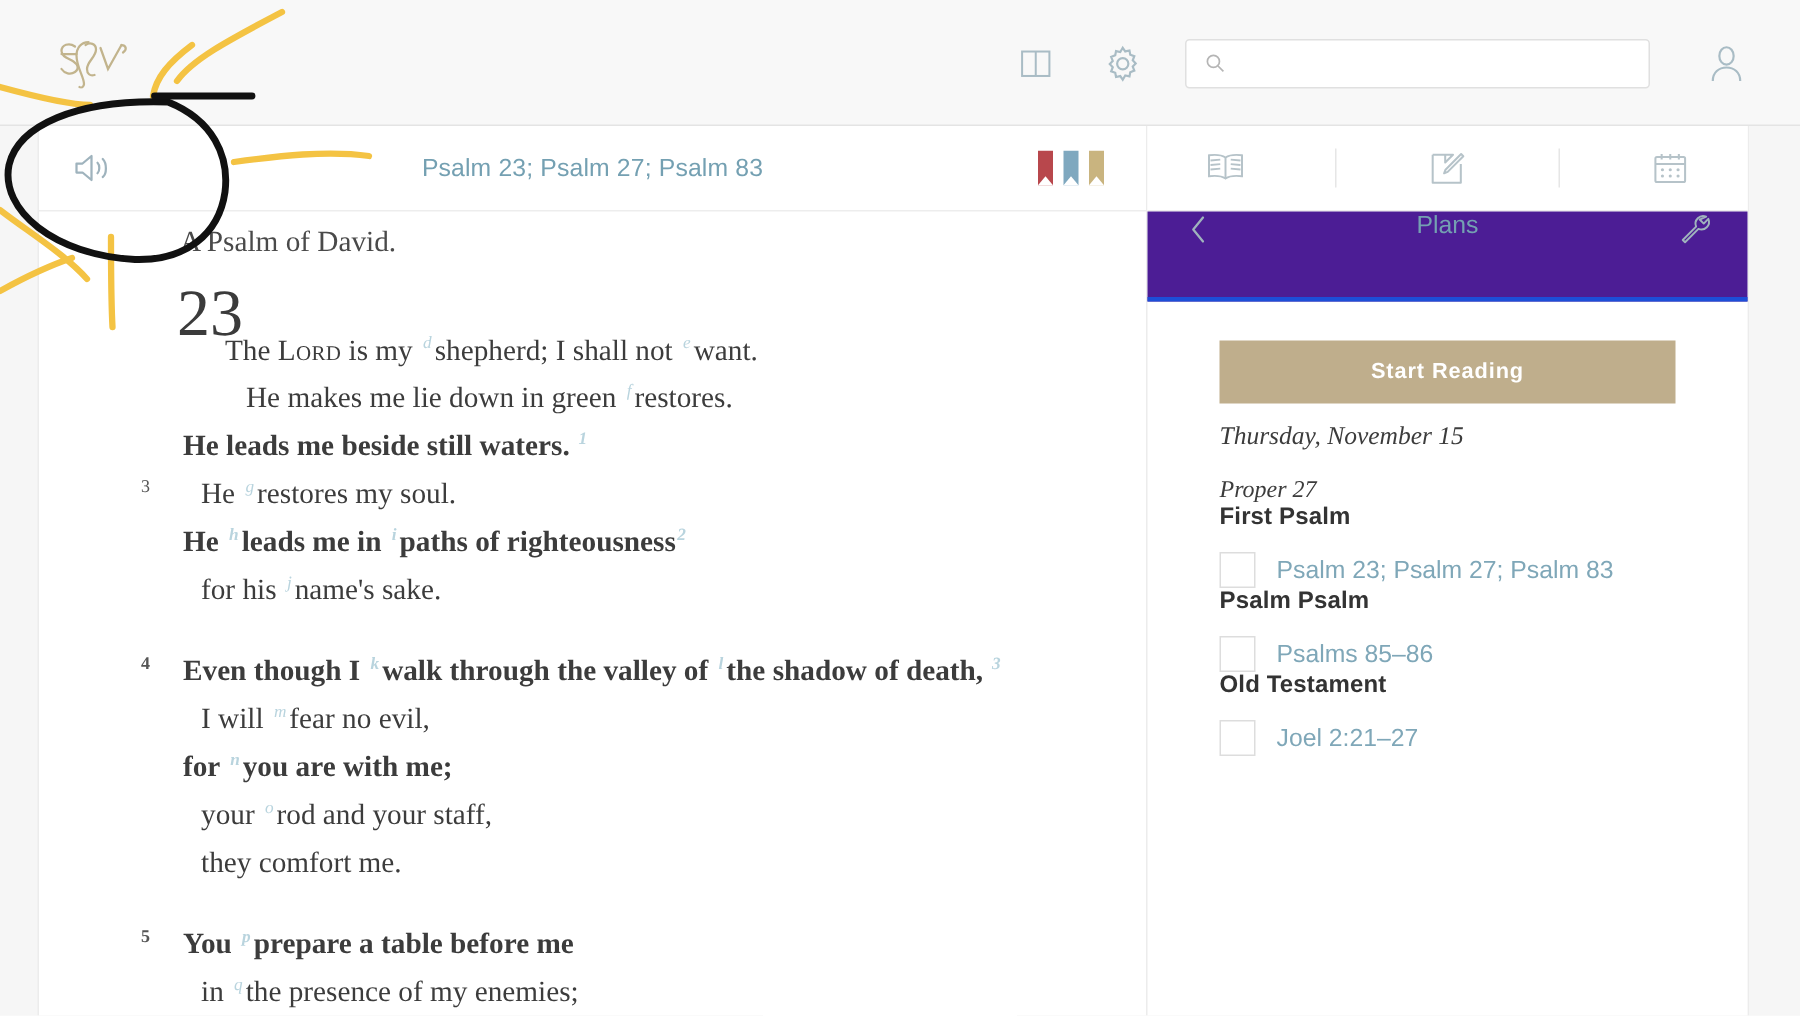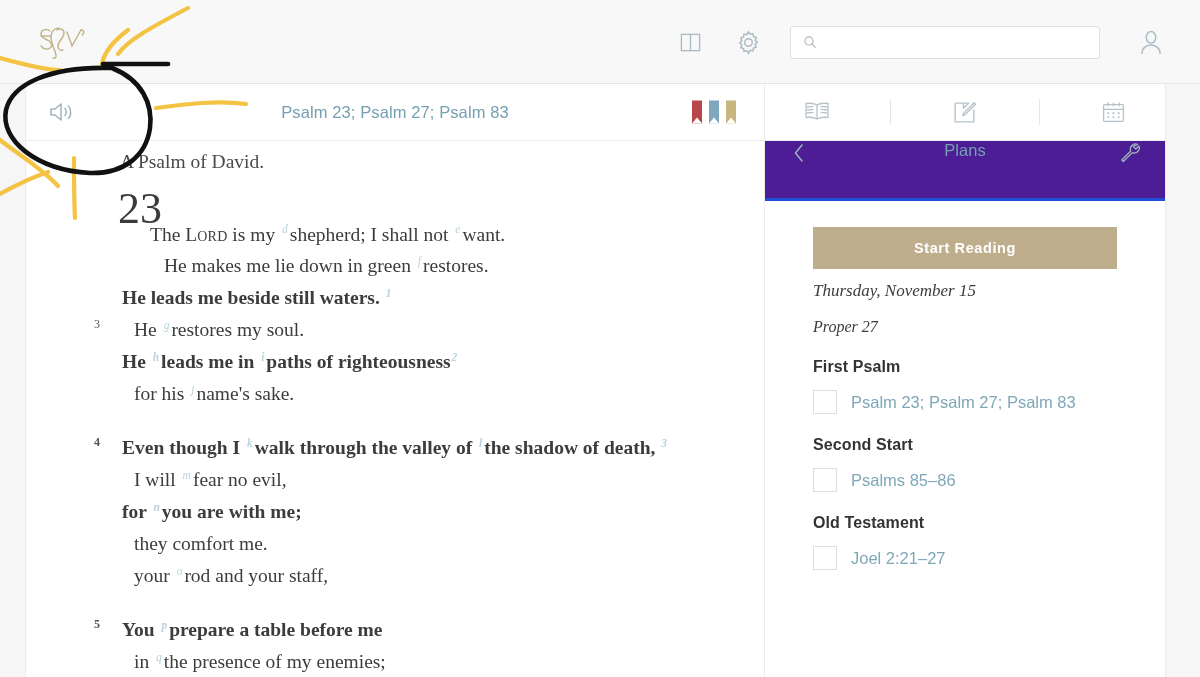--- a/index.html
+++ b/index.html
@@ -217,21 +217,20 @@
     margin-top: 12px;
     font-family: "Liberation Serif", serif;
     font-style: italic; font-size: 17px; color: #3c3c3c;
   }
   .plan-proper {
     margin-top: 17px;
     font-family: "Liberation Serif", serif;
     font-style: italic; font-size: 16px; color: #3c3c3c;
   }
   .sec-head {
-    margin-top: 22px;
     font-size: 16px; font-weight: bold; color: #333;
     letter-spacing: .1px;
   }
   .reading-row {
     margin-top: 14px;
     display: flex; align-items: center; gap: 14px;
     cursor: pointer;
   }
   .cbx {
     width: 24px; height: 24px;
@@ -340,22 +339,22 @@
               <div class="line ind0"><span>The </span><span class="smallcaps">Lord</span><span> is my </span><span class="xref">d</span><span>shepherd; I shall not </span><span class="xref">e</span><span>want.</span></div>
               <div class="line ind2"><span>He makes me lie down in green </span><span class="xref">f</span><span>restores.</span></div>
               <div class="line ind1"><span>He leads me beside still waters. </span><span class="fnote">1</span></div>
               <div class="line ind3"><span class="vnum deep">3</span><span>He </span><span class="xref">g</span><span>restores my soul.</span></div>
               <div class="line ind1"><span>He </span><span class="xref">h</span><span>leads me in </span><span class="xref">i</span><span>paths of righteousness</span><span class="fnote">2</span></div>
               <div class="line ind3"><span>for his </span><span class="xref">j</span><span>name's sake.</span></div>
               <div class="stanza-gap"></div>
               <div class="line ind1"><span class="vnum">4</span><span>Even though I </span><span class="xref">k</span><span>walk through the valley of </span><span class="xref">l</span><span>the shadow of death, </span><span class="fnote">3</span></div>
               <div class="line ind3"><span>I will </span><span class="xref">m</span><span>fear no evil,</span></div>
               <div class="line ind1"><span>for </span><span class="xref">n</span><span>you are with me;</span></div>
+              <div class="line ind3"><span>your </span><span class="xref">o</span><span>rod and your staff,</span></div>
               <div class="line ind3"><span>they comfort me.</span></div>
-              <div class="line ind3"><span>your </span><span class="xref">o</span><span>rod and your staff,</span></div>
               <div class="stanza-gap"></div>
               <div class="line ind1"><span class="vnum">5</span><span>You </span><span class="xref">p</span><span>prepare a table before me</span></div>
               <div class="line ind3"><span>in </span><span class="xref">q</span><span>the presence of my enemies;</span></div>
             </div>
         </div>
       </div>
     </div>
 
     <div class="sidebar">
 
@@ -423,21 +422,21 @@
       <div class="panel-body">
         <button class="start-btn">Start Reading</button>
         <div class="plan-date">Thursday, November 15</div>
         <div class="plan-proper">Proper 27</div>
         <div id="plan-sections">
             <div class="sec-head">First Psalm</div>
             <div class="reading-row">
               <span class="cbx"></span>
               <span class="reading-link">Psalm 23; Psalm 27; Psalm 83</span>
             </div>
-            <div class="sec-head">Second Start</div>
+            <div class="sec-head">Psalm Psalm</div>
             <div class="reading-row">
               <span class="cbx"></span>
               <span class="reading-link">Psalms 85–86</span>
             </div>
             <div class="sec-head">Old Testament</div>
             <div class="reading-row">
               <span class="cbx"></span>
               <span class="reading-link">Joel 2:21–27</span>
             </div>
           </div>

